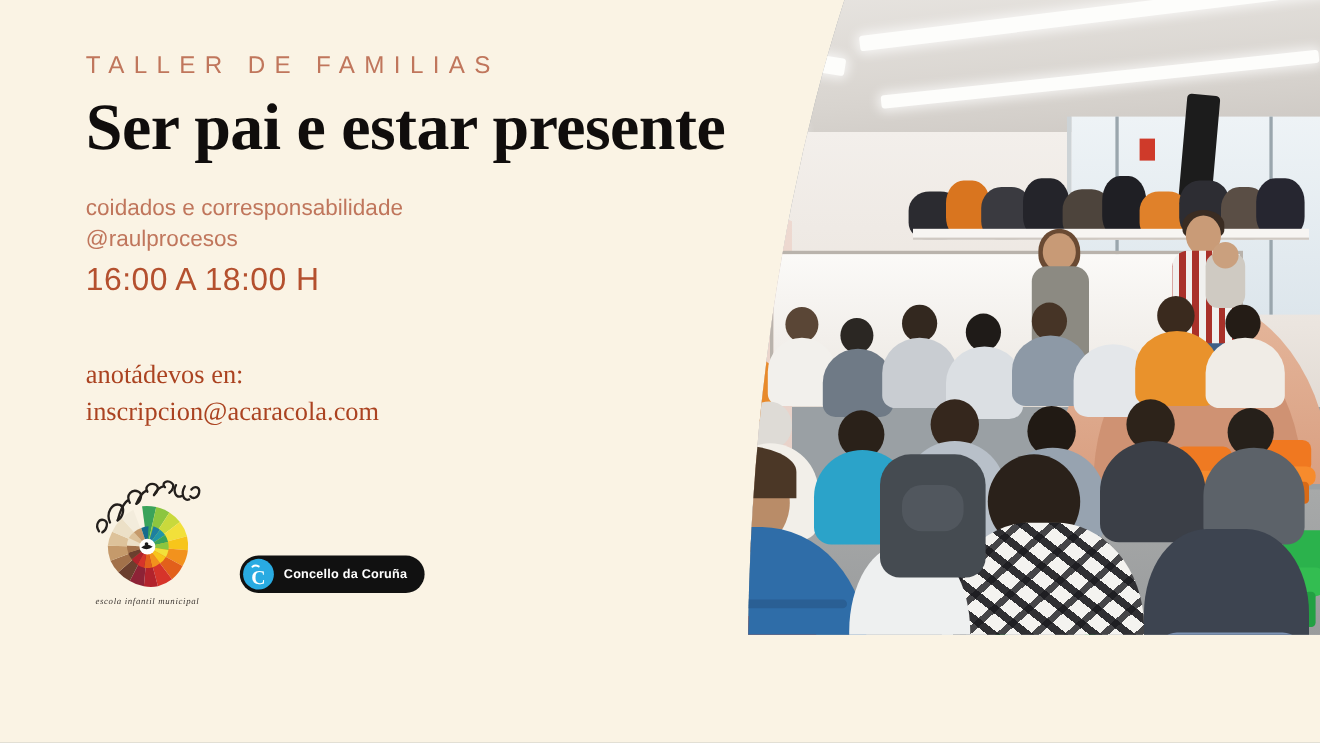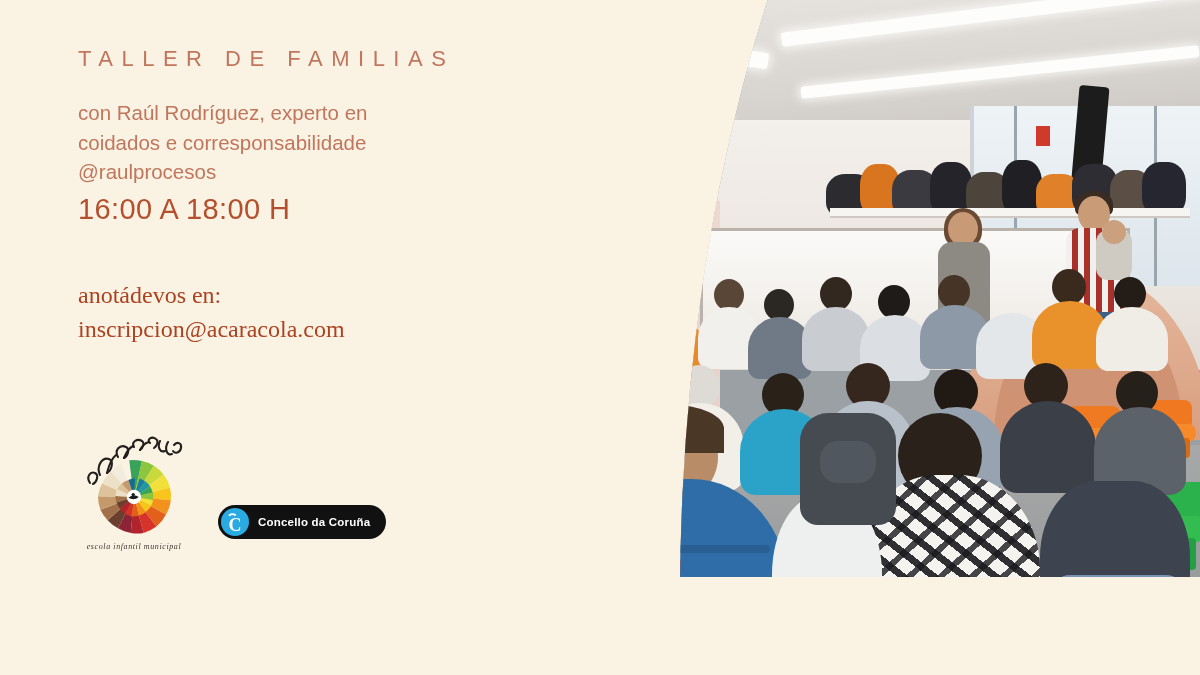--- a/index.html
+++ b/index.html
@@ -487,23 +487,23 @@
         <span style="position:absolute; left:320px; top:196px; width:56px; height:42px; background:#51575e; border-radius:18px;"></span>
       </div>
 
     </div>
   </div>
 
   <div class="content">
 
     <div class="eyebrow">TALLER DE FAMILIAS</div>
 
+    <h1 class="title">Ser pai e estar presente</h1>
 
     <div class="lede">
-      <div>con Raúl Rodríguez, experto en</div>
       <div>coidados e corresponsabilidade</div>
       <div>@raulprocesos</div>
     </div>
 
 
     <div class="time">16:00 A 18:00 H</div>
 
     <div class="signup">
       <div>anotádevos en:</div>
       <div>inscripcion@acaracola.com</div>

